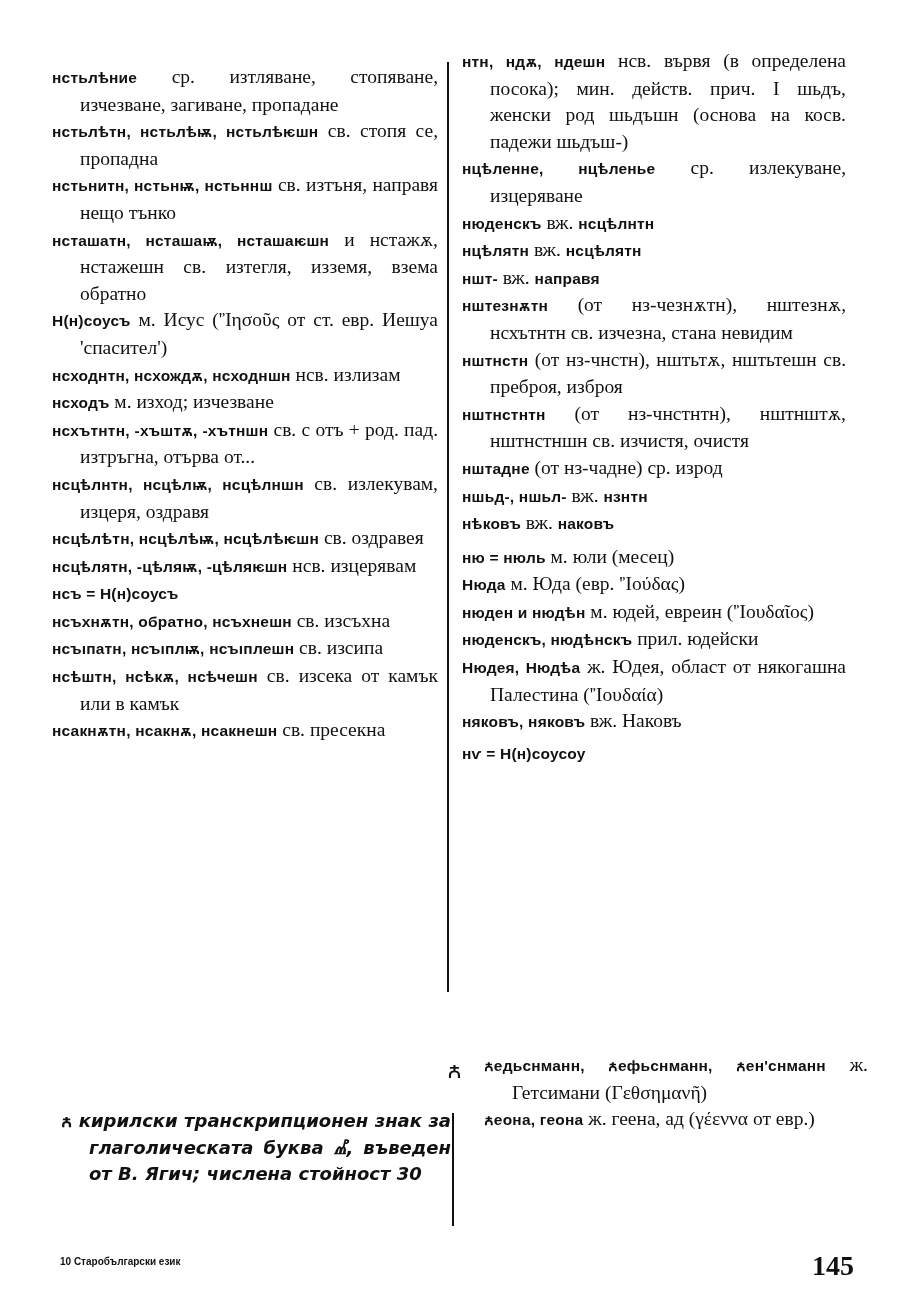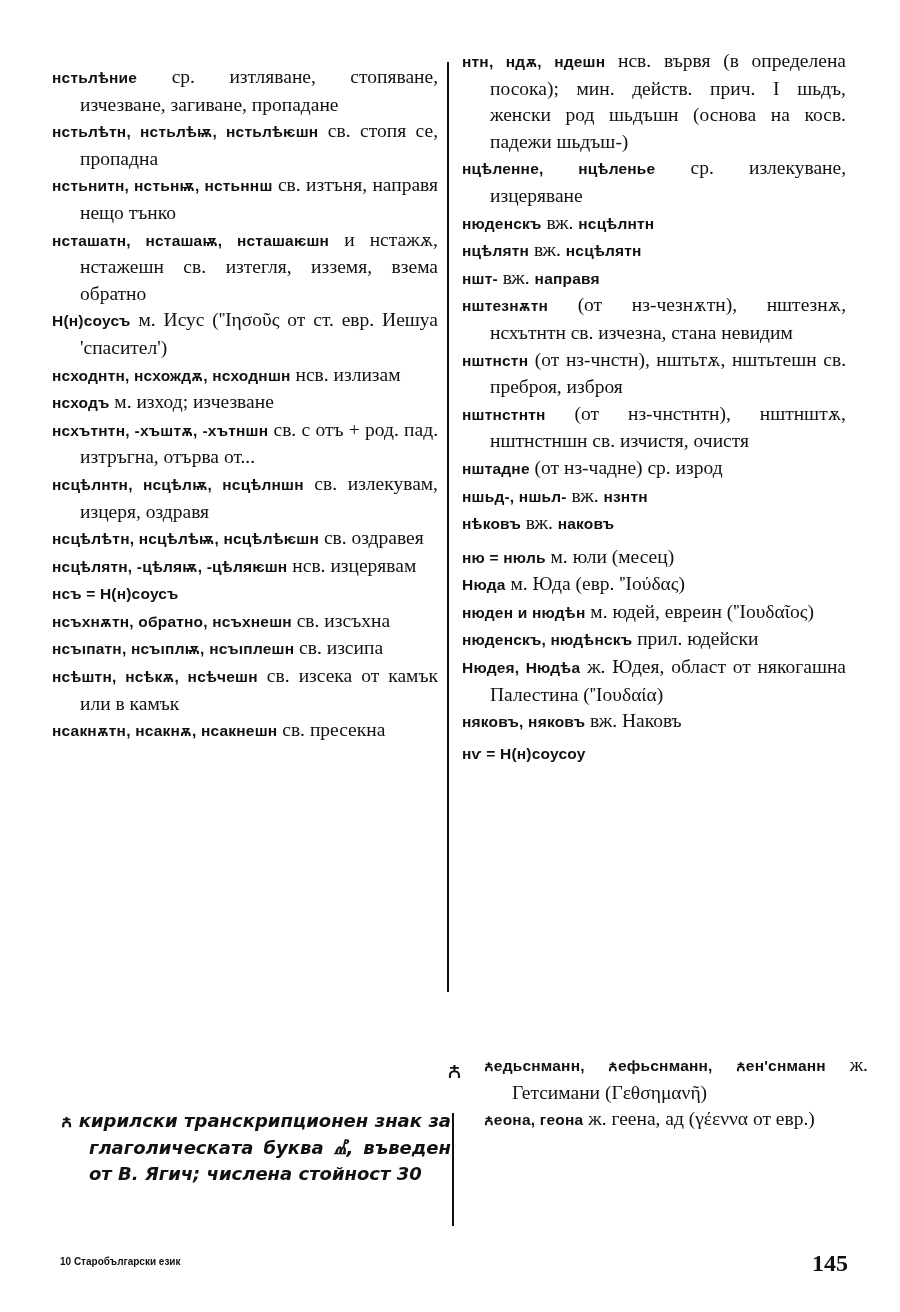--- a/index.html
+++ b/index.html
@@ -20,21 +20,21 @@
   .section-letter { position: absolute; left: 447px; top: 1052px; font-size: 24px;
         font-family: "DejaVu Serif", serif; }
   .bottom-left { position: absolute; left: 52px; top: 1108px; width: 390px;
         font-size: 20px; line-height: 26.6px; font-style: italic; font-weight: bold;
         font-family: "DejaVu Sans", sans-serif; margin-left: 9px; }
   .bottom-left .entry { font-size: 18px; }
   .bottom-right { position: absolute; left: 464px; top: 1052px; width: 384px;
         font-size: 19.5px; line-height: 26.6px; margin-left: 20px; }
   .footer-left { position: absolute; left: 60px; top: 1256px; font-size: 10px;
         font-weight: bold; font-family: "Liberation Sans", sans-serif; }
-  .footer-right { position: absolute; left: 812px; top: 1250px; font-size: 24px;
+  .footer-right { position: absolute; left: 812px; top: 1250px; font-size: 28px;
         font-weight: bold; font-family: "Liberation Serif", serif; }
 </style>
 </head>
 <body>
 
 <div class="page">
 
   <div class="col col-left">
     <p class="entry"><span class="hw">нстьлѣние</span> <span class="abbr">ср.</span> <span class="def">изтляване, стопяване, изчезване, загиване, пропадане</span></p>
     <p class="entry"><span class="hw">нстьлѣтн, нстьлѣѭ, нстьлѣѥшн</span> <span class="abbr">св.</span> <span class="def">стопя се, пропадна</span></p>

